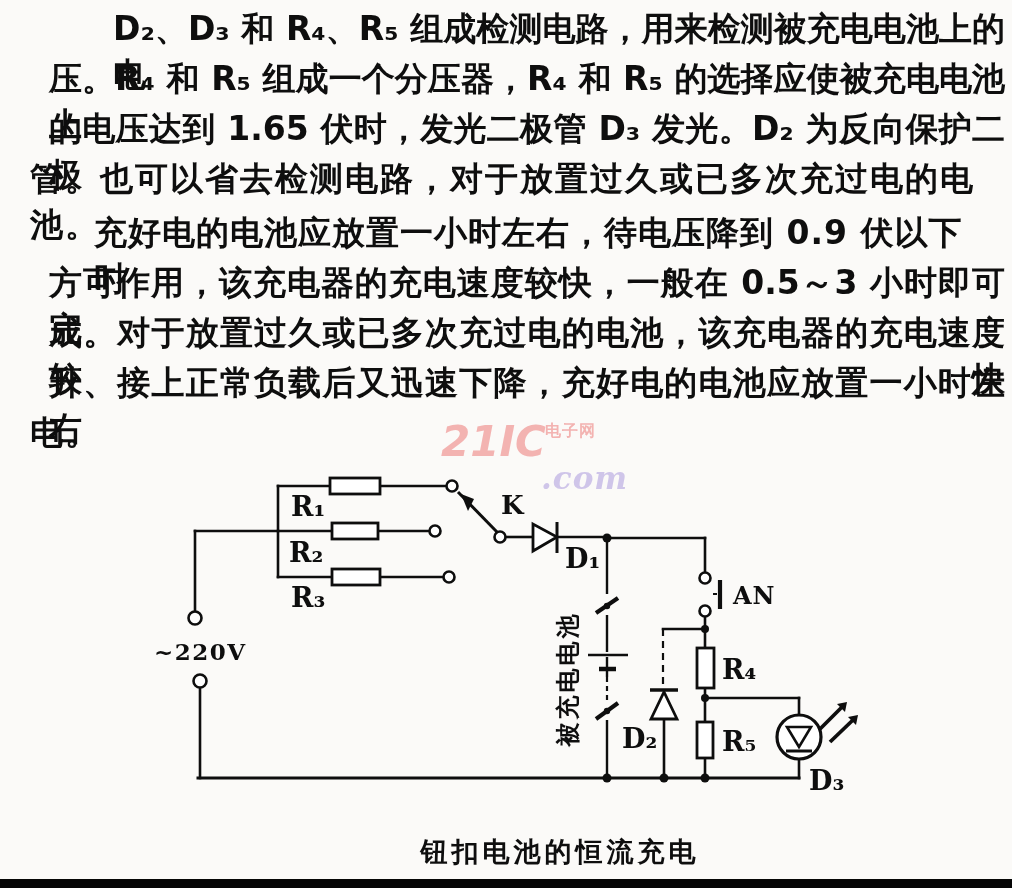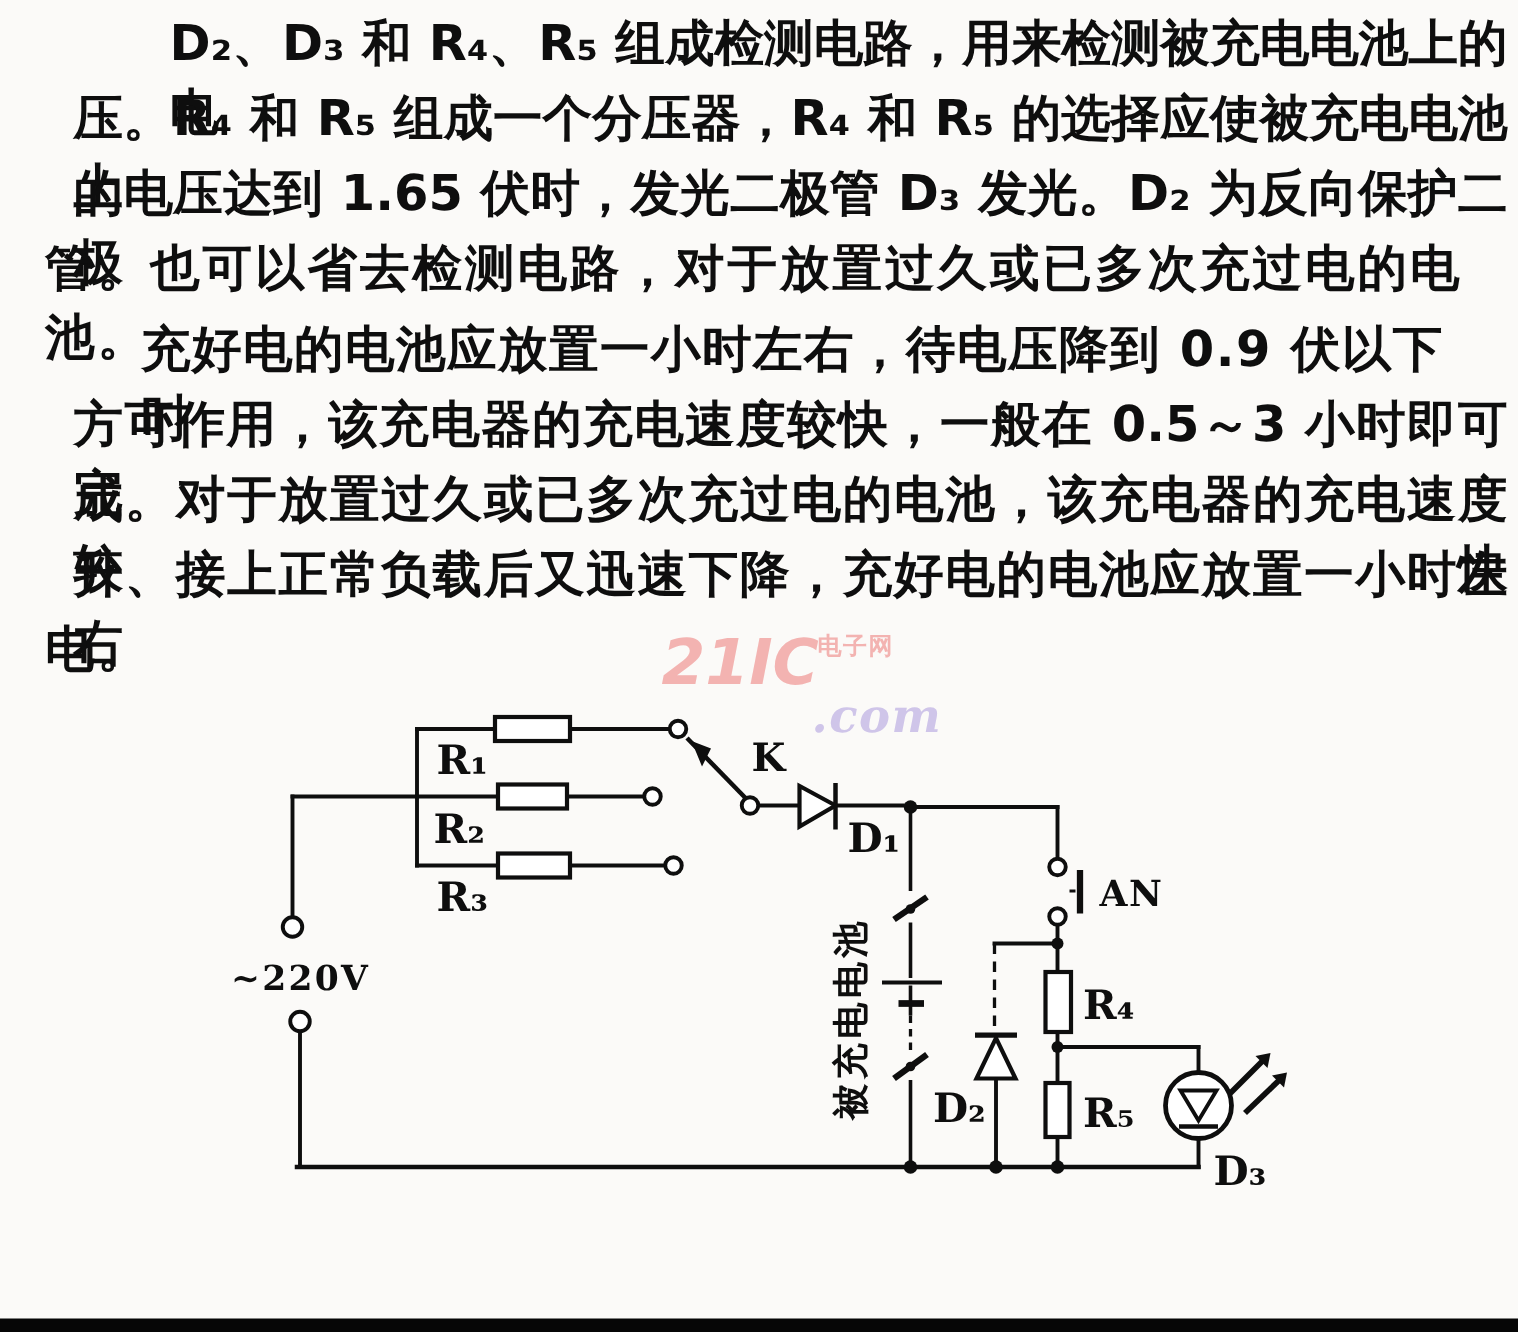--- a/index.html
+++ b/index.html
@@ -224,15 +224,16 @@
     <text x="733" y="604" font-size="24" letter-spacing="1">AN</text>
     <text x="722" y="679" font-size="27">R₄</text>
     <text x="722" y="751" font-size="27">R₅</text>
     <text x="622" y="748" font-size="27">D₂</text>
     <text x="809" y="790" font-size="27">D₃</text>
     <text x="154" y="660" font-size="23" letter-spacing="1.5">~220V</text>
 
     <text x="567" y="679" transform="rotate(-90 567 679)" text-anchor="middle" dominant-baseline="central" font-size="24" letter-spacing="3">被充电电池</text>
   </svg>
 
+  <div class="caption">钮扣电池的恒流充电</div>
 
   <div class="bottom-bar"></div>
 </div>
 
 </body></html>

